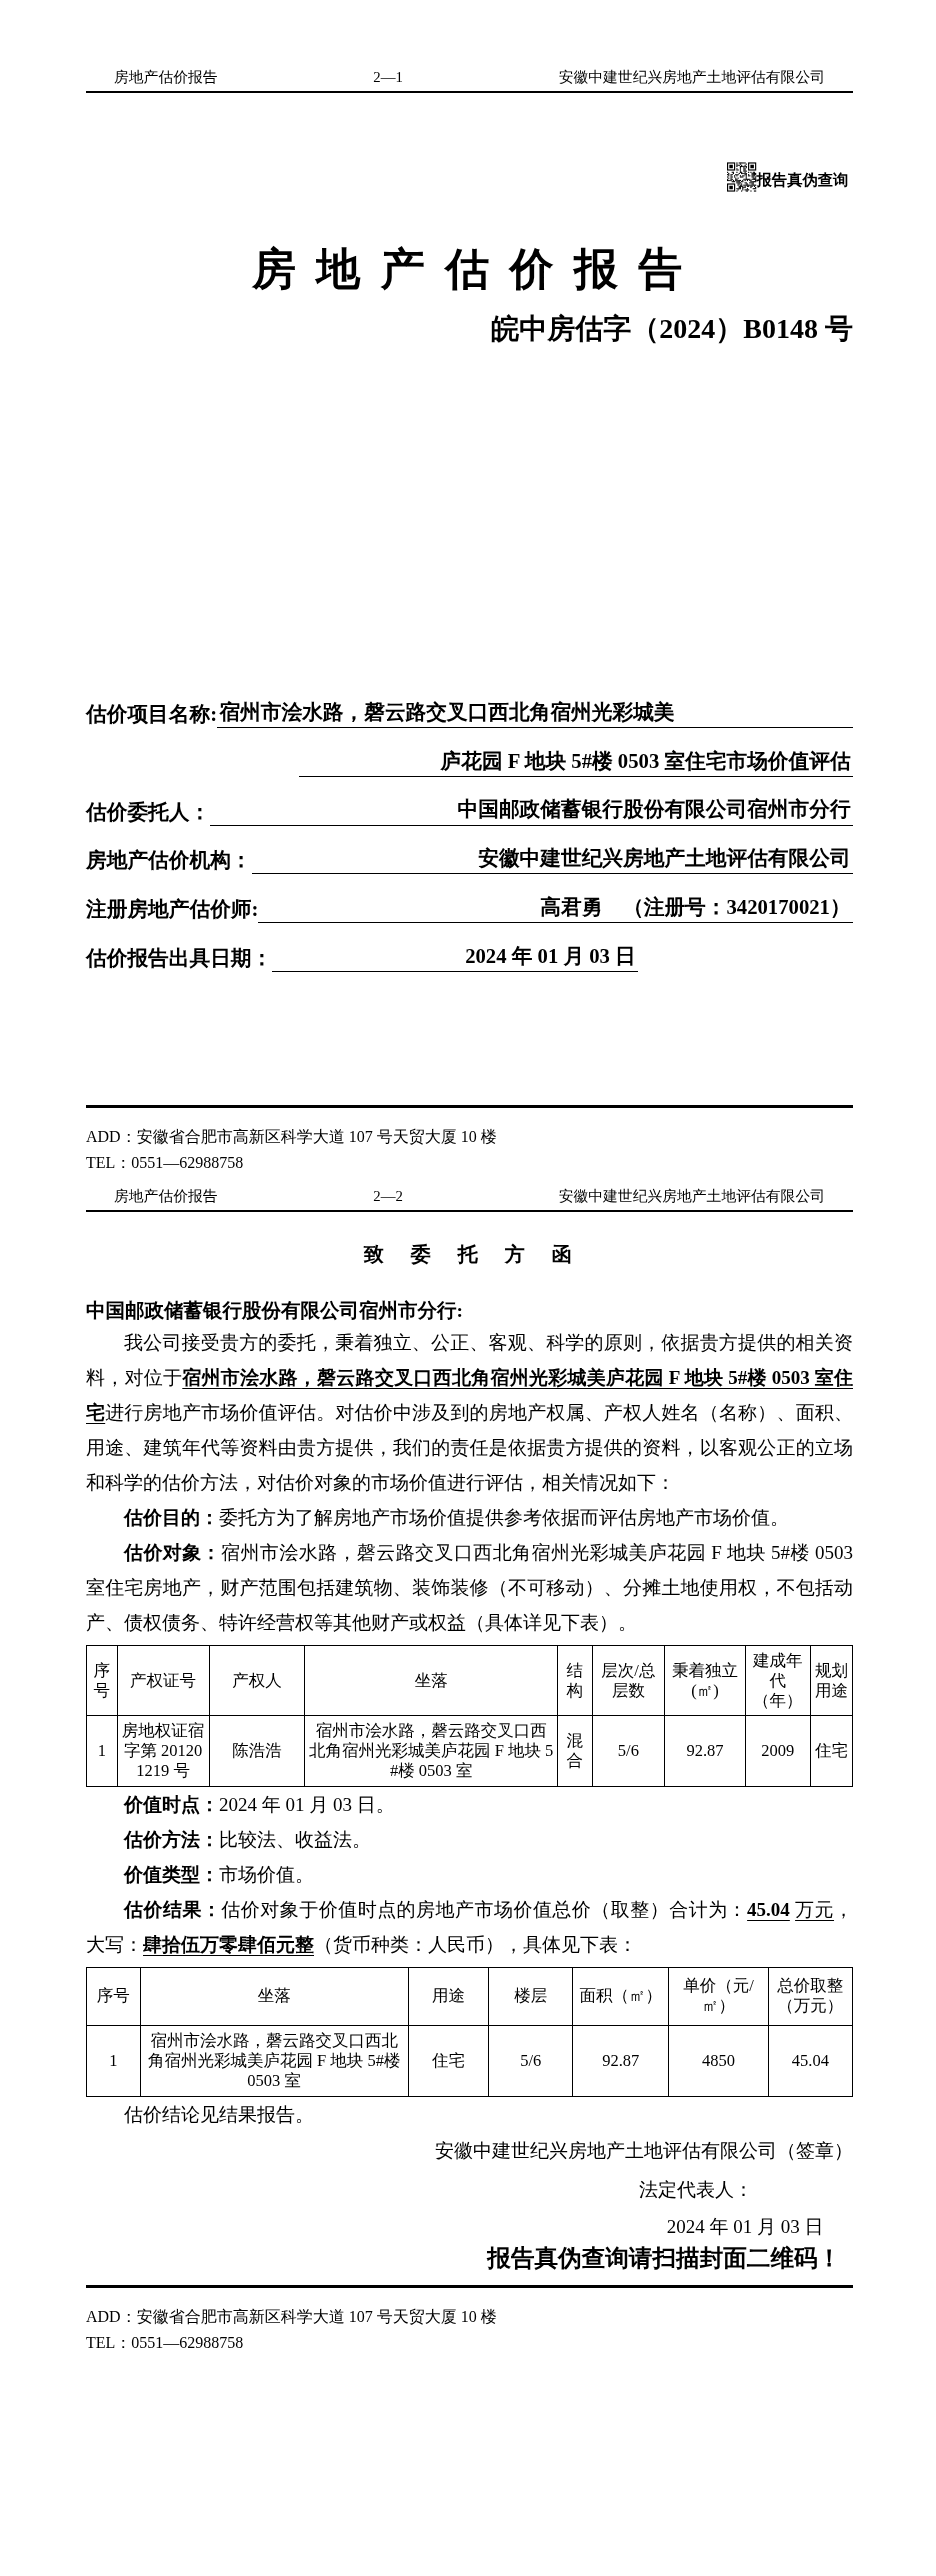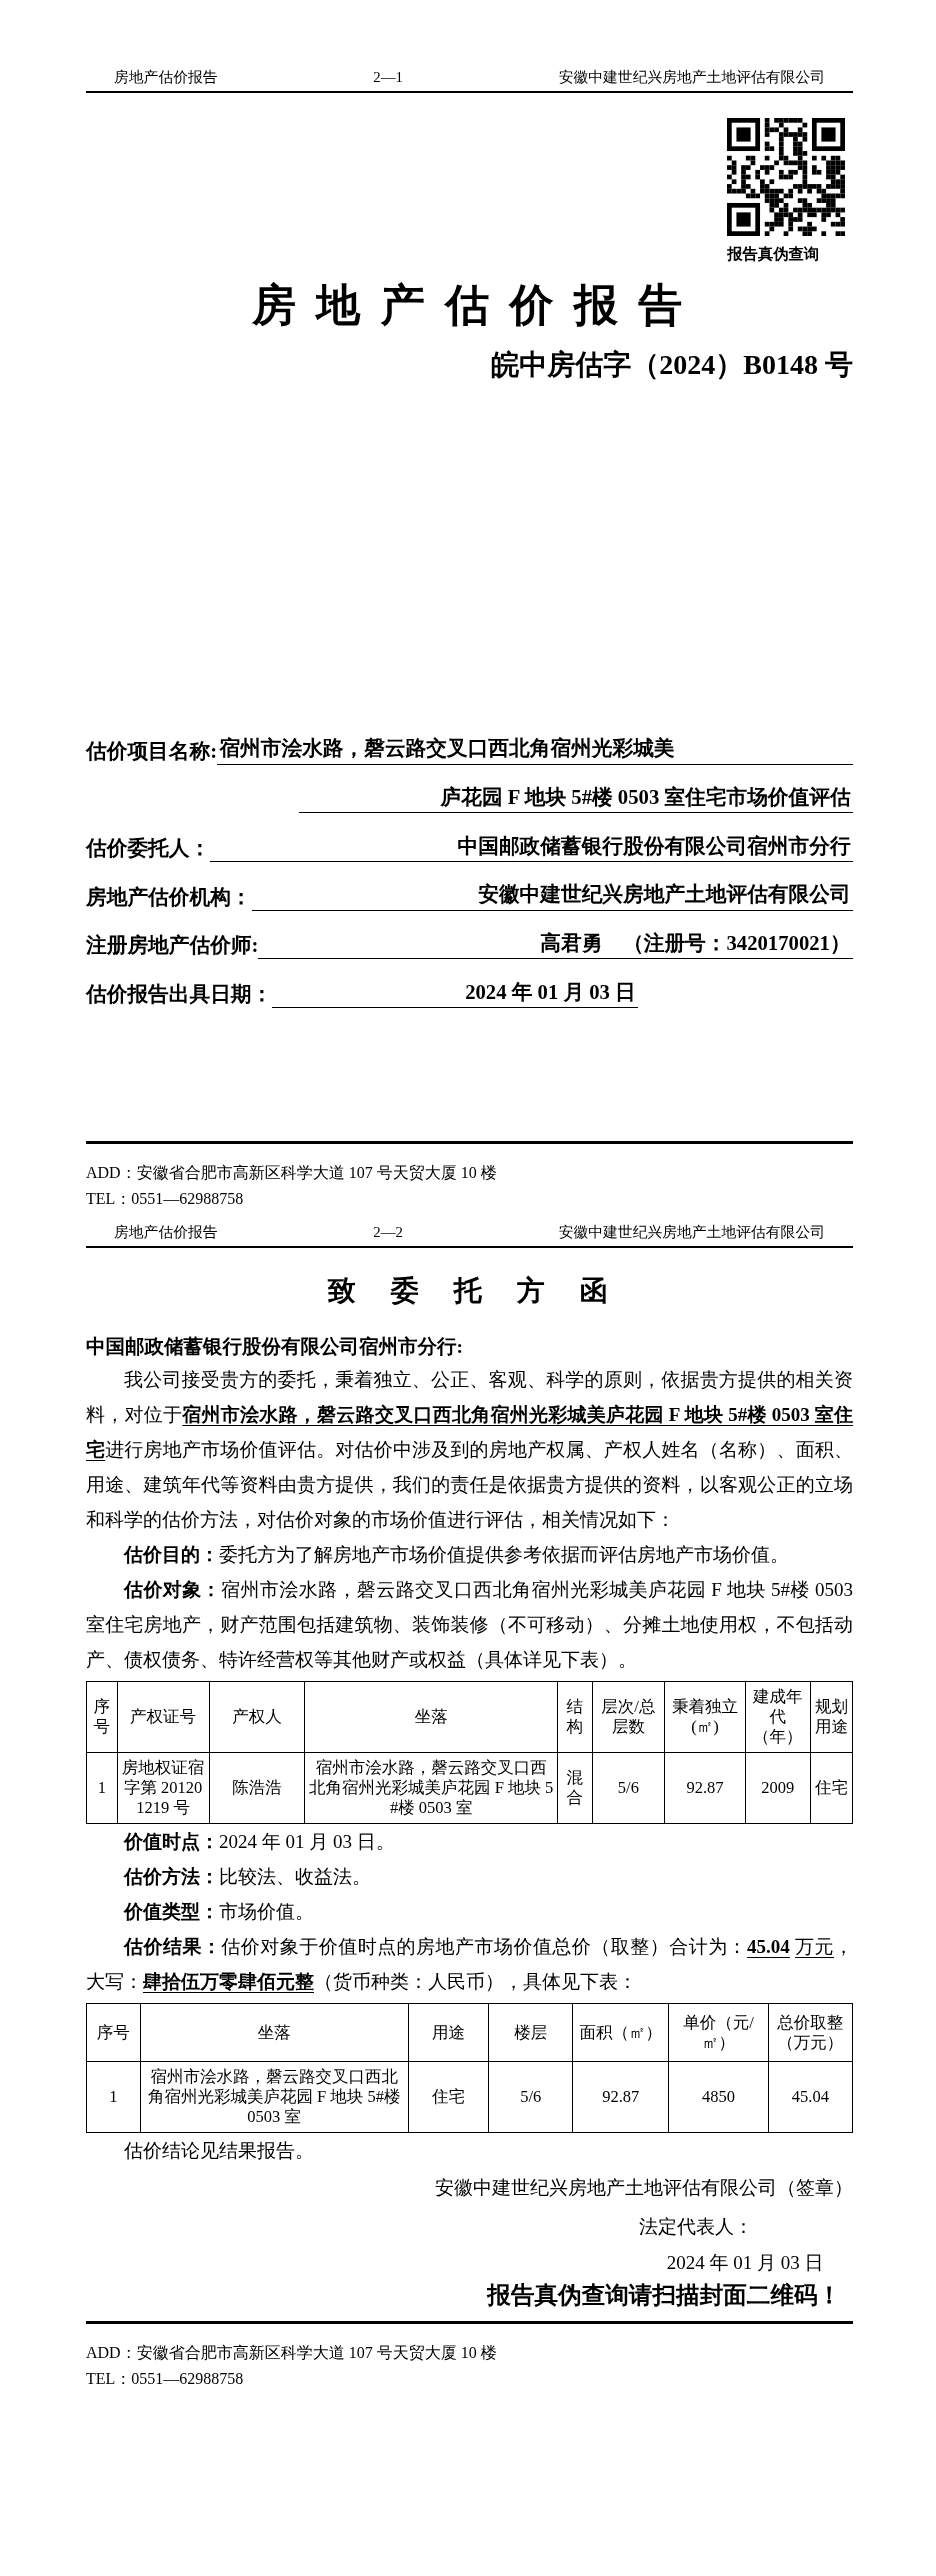--- a/index.html
+++ b/index.html
@@ -15,27 +15,27 @@
   .page-header {
     display:flex; justify-content:space-between; align-items:flex-end;
     font-size:14.8px; line-height:23.6px;
     border-bottom:2.4px solid #000; padding:0 28px 1.2px 28px;
   }
   .ph1 { margin-top:66px; }
   .ph2 { margin-top:9.4px; }
 
   
   .qr-wrap { display:flex; flex-direction:column; align-items:flex-end; margin-top:25px; }
-  .qr-inner { width:121px; display:flex; flex-direction:column; margin-right:4.7px; }
+  .qr-inner { width:121px; display:flex; flex-direction:row; align-items:center; margin-right:4.7px; }
   .qr-svg { width:118px; height:118px; }
   .qr-caption { font-weight:bold; font-size:15.3px; margin-top:8.3px; white-space:nowrap; }
 
   .main-title {
     text-align:center; font-weight:bold; font-size:44px; line-height:61px;
-    letter-spacing:4.7px; margin-top:10px;
+    letter-spacing:4.7px; margin-top:3px;
   }
   .doc-num { text-align:right; font-weight:bold; font-size:28px; line-height:29.5px; margin-top:14px; }
 
   
   .fields { margin-top:354px; font-size:20.7px; }
   .field-row { display:flex; align-items:flex-end; margin-bottom:17.7px; height:31px; }
   .flabel { font-weight:bold; white-space:nowrap; }
   .fvalue {
     flex:1; border-bottom:1.2px solid #000; font-weight:bold;
     text-align:right; padding:0 2.4px 1.2px 2.4px; white-space:nowrap; overflow:hidden;
@@ -45,21 +45,21 @@
   .w830 { max-width:490px; }
   .w620 { max-width:366px; }
 
   .rule { border-top:3px solid #000; height:0; }
   .rule1 { margin-top:133px; }
   .rule2 { margin-top:9.4px; }
   .footer-lines { margin-top:16px; font-size:16px; line-height:26px; }
 
   
   .letter-title {
-    text-align:center; font-weight:bold; font-size:28px; line-height:33px;
+    text-align:center; font-weight:bold; font-size:20px; line-height:33px;
     letter-spacing:3.5px; margin-top:26px;
   }
   .salutation { font-weight:bold; font-size:19.5px; line-height:29.5px; margin-top:25px; }
   .body-text { font-size:19px; line-height:35px; text-align:justify; }
   p.para { margin:0; text-indent:2em; }
   .para1 { margin-top:3.5px; }
   .mt24 { margin-top:14px; }
   .blabel { font-weight:bold; }
   .u-bold { font-weight:bold; text-decoration:underline; text-underline-offset:4.1px; text-decoration-thickness:1.2px; }
   .u-only { text-decoration:underline; text-underline-offset:4.1px; text-decoration-thickness:1.2px; }

